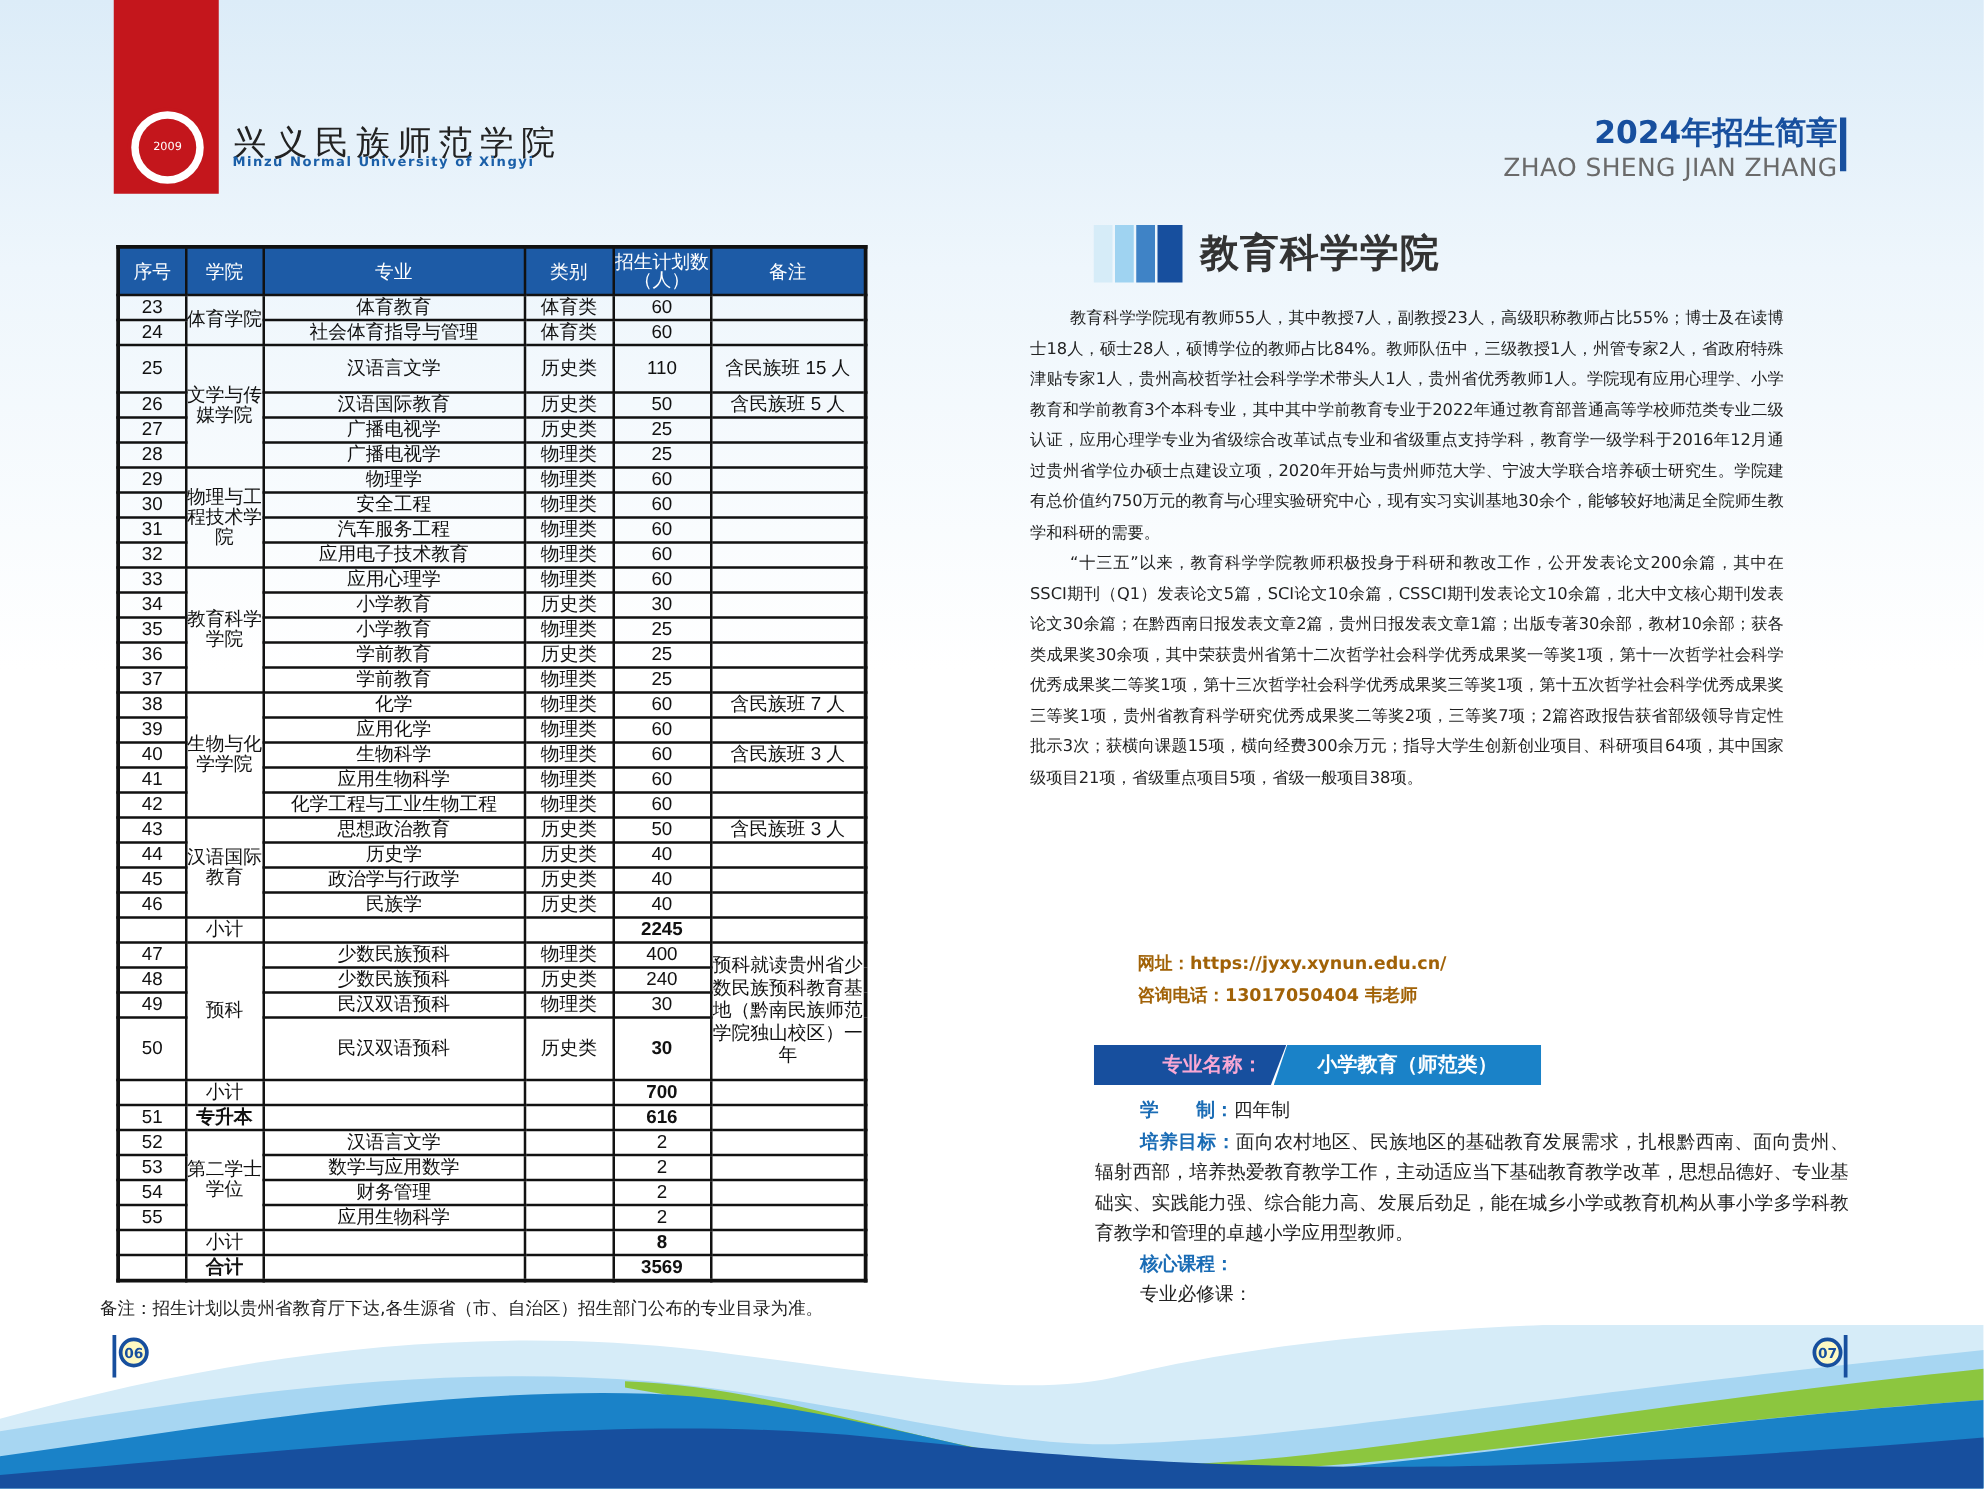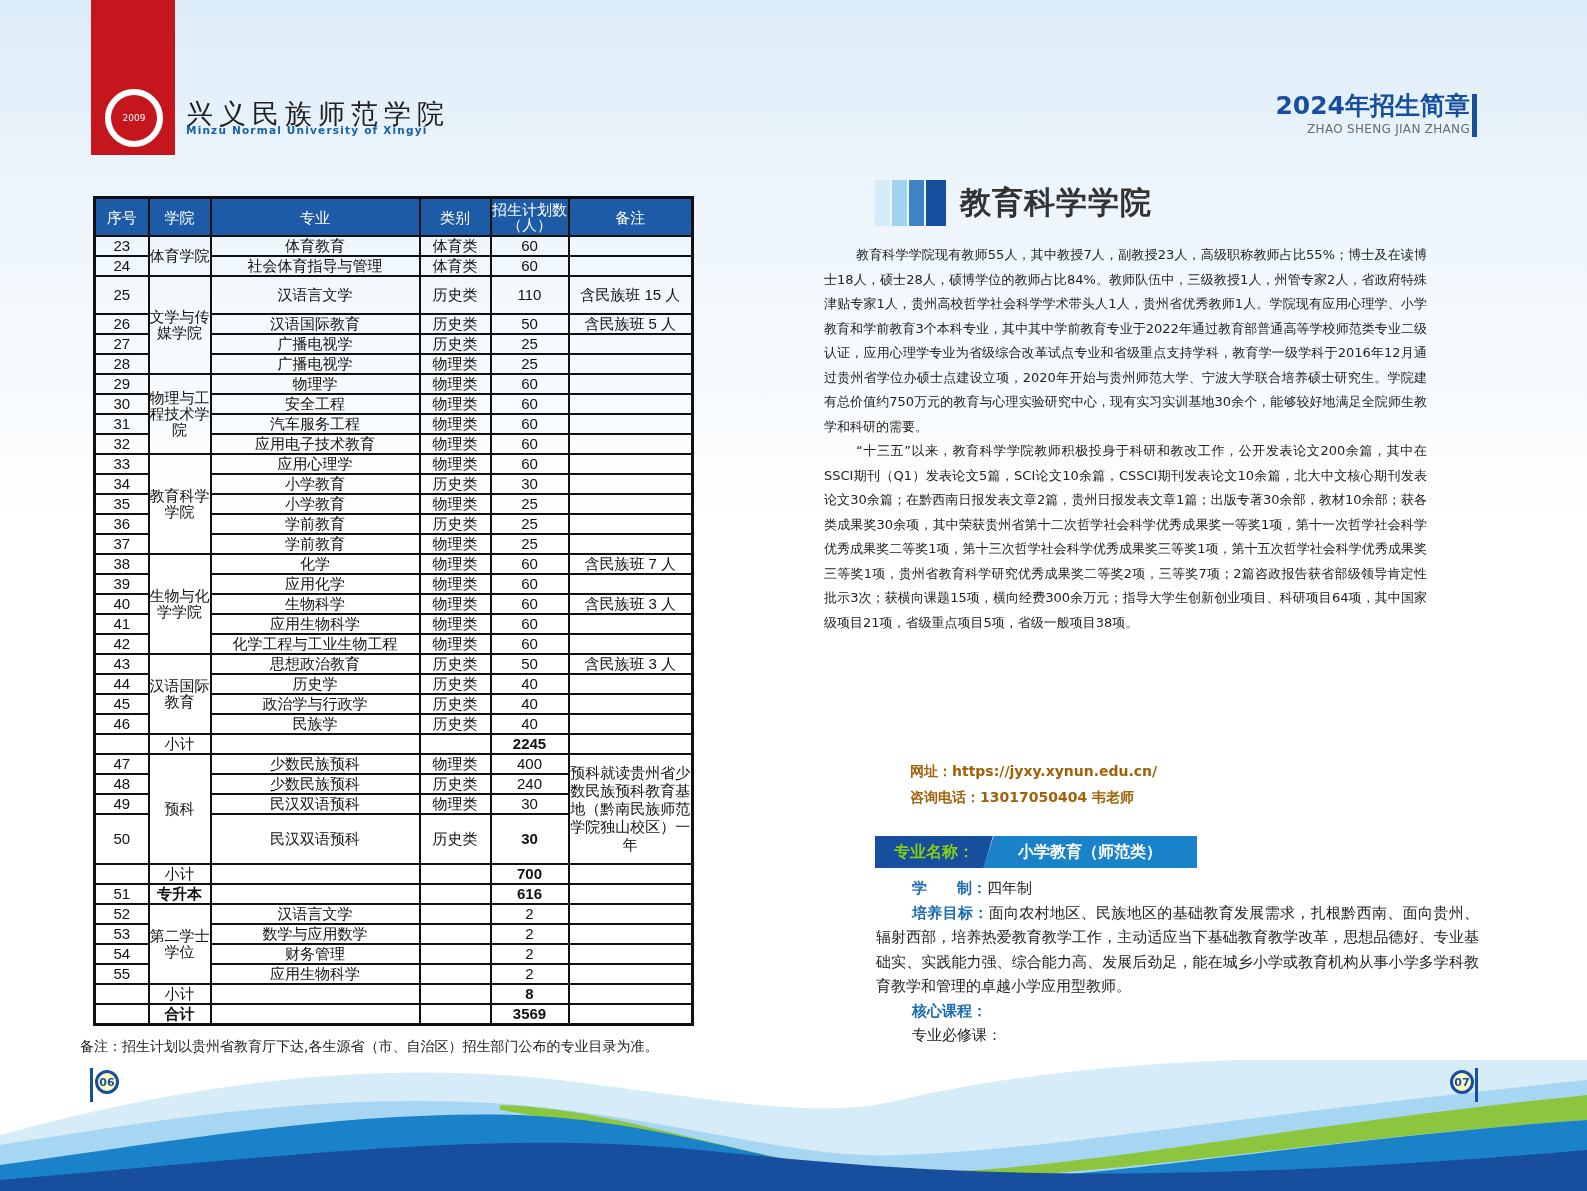--- a/index.html
+++ b/index.html
@@ -6,38 +6,38 @@
   body{width:1587px;height:1191px;position:relative;overflow:hidden;
     font-family:"DejaVu Sans","Liberation Sans",sans-serif;
     background:linear-gradient(180deg,#dcecf8 0%,#eef6fc 18%,#ffffff 45%,#ffffff 100%);}
   .red-band{position:absolute;left:91px;top:0;width:84px;height:155px;background:#c4161c;}
   .seal{position:absolute;left:102px;top:86px;width:64px;height:64px;border-radius:50%;
     background:#fff;border:3px solid #c4161c;box-sizing:border-box;display:flex;align-items:center;justify-content:center;}
   .seal-inner{width:46px;height:46px;border-radius:50%;background:#c4161c;display:flex;align-items:center;justify-content:center;color:#fff;font-size:9px;}
   .school-cn{position:absolute;left:186px;top:96px;font-family:"DejaVu Serif",serif;font-size:27px;letter-spacing:6px;color:#222;}
   .school-en{position:absolute;left:186px;top:124px;font-size:10.5px;letter-spacing:1.2px;color:#1a5fa8;font-weight:bold;}
   .brand-title{position:absolute;right:117px;top:89px;font-size:25px;font-weight:bold;color:#174f9e;}
-  .brand-sub{position:absolute;right:117px;top:122px;font-size:12px;color:#6a6a6a;letter-spacing:0.3px;margin-left:16px;}
+  .brand-sub{position:absolute;right:117px;top:122px;font-size:20px;color:#6a6a6a;letter-spacing:0.3px;margin-left:16px;}
   .brand-bar{position:absolute;left:1472px;top:94px;width:5px;height:43px;background:#174f9e;}
 
   table.plan{position:absolute;left:93px;top:196px;width:598px;border-collapse:collapse;
     border:3px solid #111;font-family:"Liberation Sans",sans-serif;font-size:15px;color:#111;table-layout:fixed;}
   table.plan th{background:#1d5ba6;color:#fff;font-weight:normal;font-size:15px;border:2px solid #111;height:36px;padding:0;line-height:15px;}
   table.plan td{border:2px solid #111;text-align:center;padding:0;height:18px;line-height:16px;}
   table.plan td.bold{font-weight:bold;}
   .note{position:absolute;left:80px;top:1038px;font-size:14px;color:#222;}
 
   .sec-head{position:absolute;left:875px;top:180px;height:46px;display:flex;align-items:center;}
   .sq{width:15px;height:46px;margin-right:2px;}
   .sec-title{font-size:31px;font-weight:bold;color:#333;margin-left:12px;letter-spacing:1px;}
   .para{position:absolute;left:824px;width:603px;font-size:13px;line-height:24.5px;color:#222;text-align:justify;}
   .para p{margin:0;text-indent:32px;}
   .contact{position:absolute;left:910px;top:758px;font-size:14px;font-weight:bold;color:#a16207;line-height:26px;}
   .major-bar{position:absolute;left:875px;top:836px;height:32px;display:flex;}
-  .major-label{background:#174f9e;color:#84cc16;font-weight:bold;font-size:16px;width:118px;display:flex;align-items:center;justify-content:center;clip-path:polygon(0 0,100% 0,92% 100%,0 100%);}
+  .major-label{background:#174f9e;color:#f9a8d4;font-weight:bold;font-size:16px;width:118px;display:flex;align-items:center;justify-content:center;clip-path:polygon(0 0,100% 0,92% 100%,0 100%);padding-left:36px;}
   .major-value{background:#1a82c8;color:#fff;font-weight:bold;font-size:16px;width:214px;margin-left:-10px;display:flex;align-items:center;justify-content:center;clip-path:polygon(5% 0,100% 0,100% 100%,0 100%);}
   .major-body{position:absolute;left:876px;top:876px;width:603px;font-size:15px;line-height:24.5px;color:#222;text-align:justify;}
   .major-body p{margin:0;text-indent:36px;}
   .lbl{color:#1a6cb5;font-weight:bold;}
 
   .waves{position:absolute;left:0;top:1060px;width:1587px;height:131px;}
   .page-no{position:absolute;top:1070px;width:24px;height:24px;border-radius:50%;background:#fef9c3;border:3px solid #174f9e;box-sizing:border-box;
     color:#174f9e;font-size:11px;font-weight:bold;display:flex;align-items:center;justify-content:center;}
   .page-stem{position:absolute;top:1068px;width:3px;height:34px;background:#174f9e;}
 </style>

